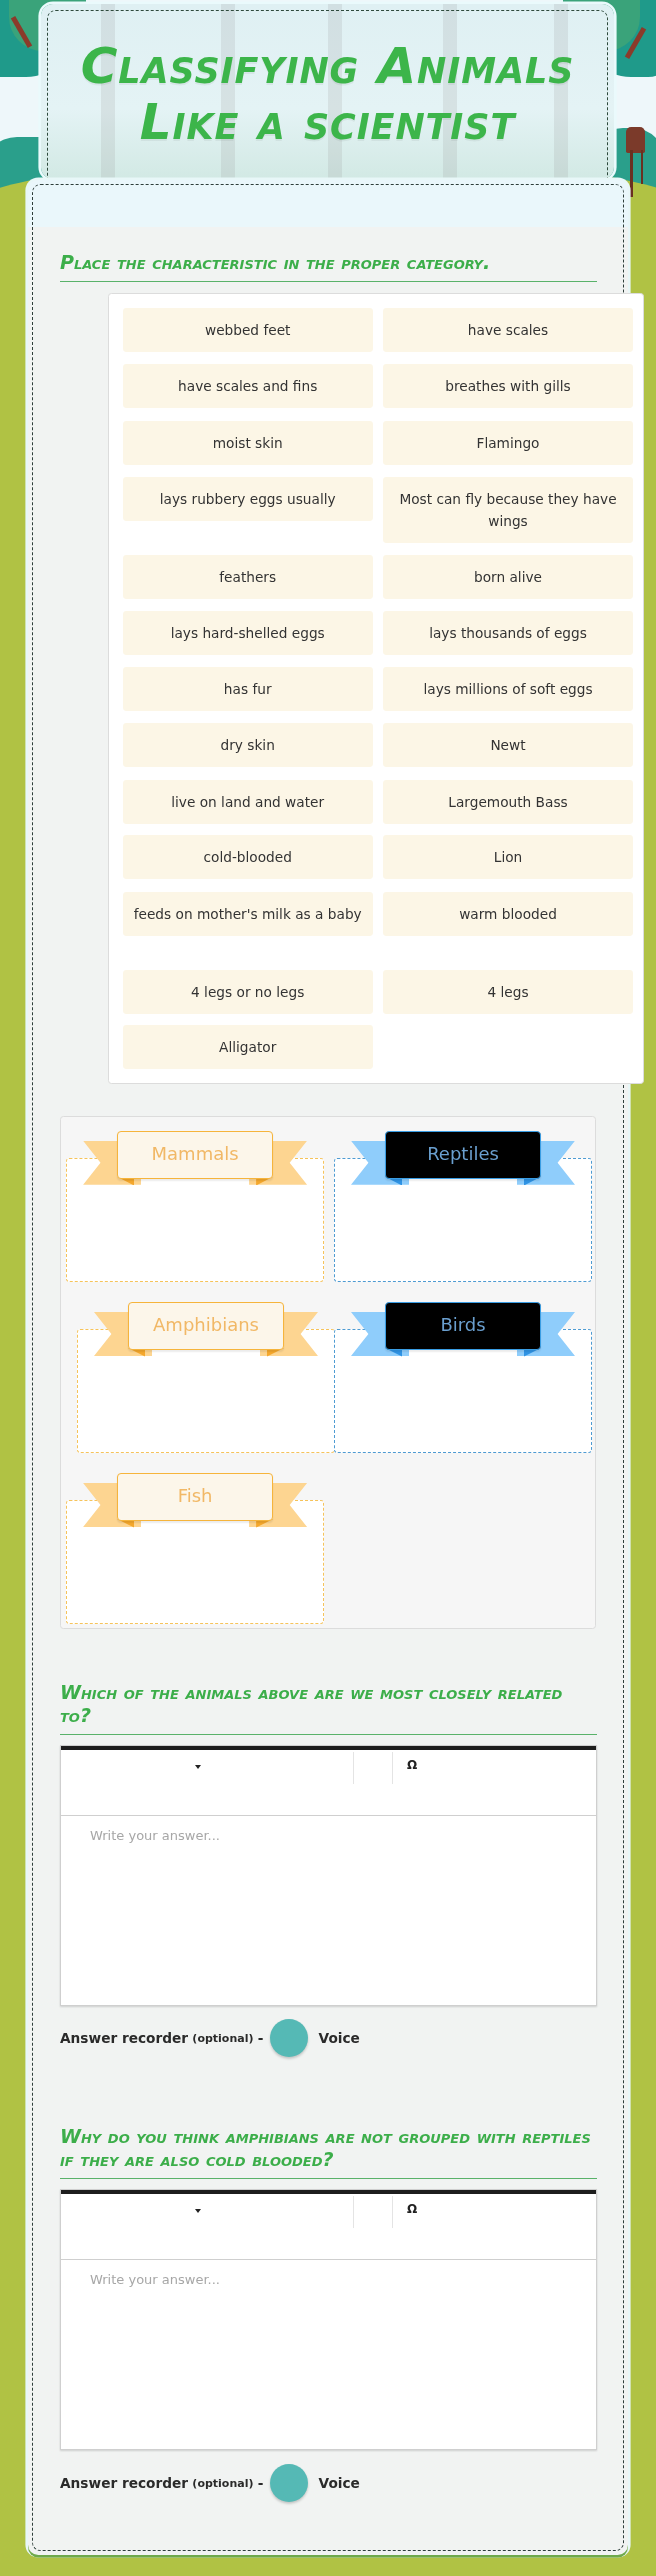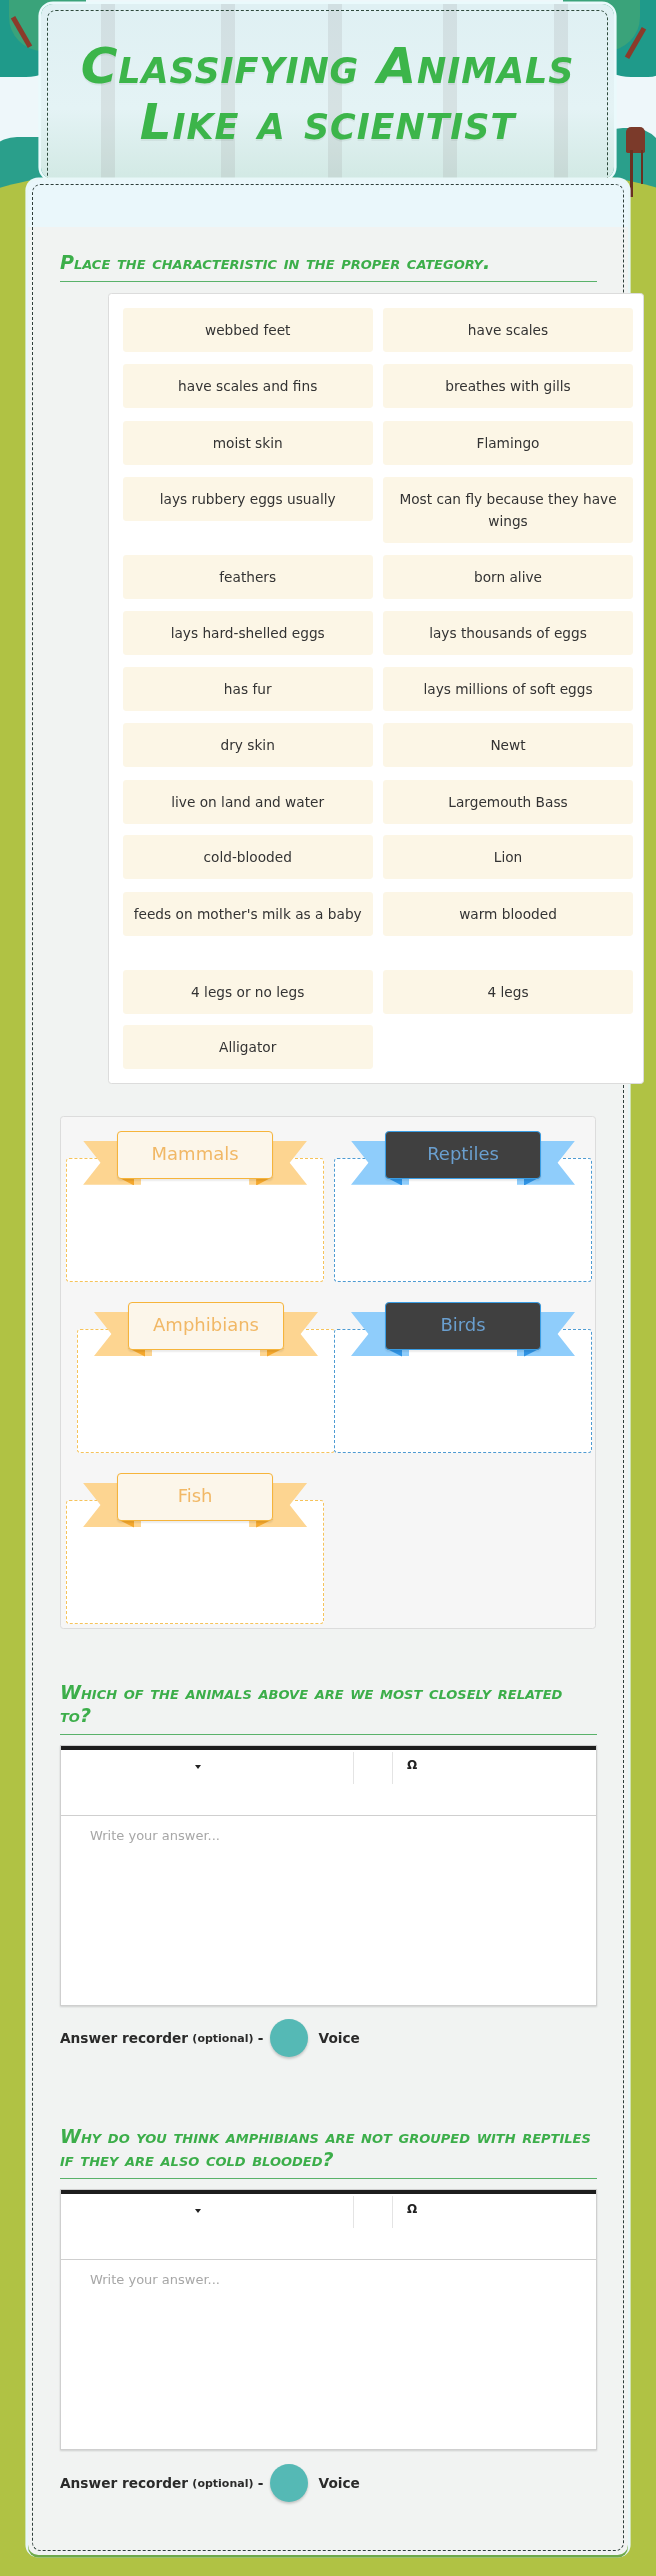--- a/index.html
+++ b/index.html
@@ -105,21 +105,21 @@
     font-family: "DejaVu Sans", sans-serif; font-size: 18px;
     box-shadow: 0 1.7px 1.7px rgba(0,0,0,0.08);
   }
   .cat.orange .drop { border-color: #f6c35a; }
   .cat.orange .wing { background: #fdd591; }
   .cat.orange .fold { background: #f4a72c; }
   .cat.orange .label { border-color: #f6b43b; background: #fcf6ea; color: #f1b866; }
   .cat.blue .drop { border-color: #4e9bd2; }
   .cat.blue .wing { background: #8fcdfb; }
   .cat.blue .fold { background: #2f93e4; }
-  .cat.blue .label { border-color: #3a9de3; background: #404040; color: #6a9fcf; }
+  .cat.blue .label { border-color: #3a9de3; background: #000000; color: #6a9fcf; }
 
   
   .editor { position: absolute; left: 60px; width: 537px; background: #fff; border: 0.9px solid #cfcfcf; box-shadow: 0 0.9px 1.7px rgba(0,0,0,0.15); }
   .editor .topbar { height: 4.3px; background: #1d1d1d; }
   .editor .toolbar { position: relative; height: 66px; border-bottom: 1.7px solid #cfcfcf; }
   .editor .tb-sel { position: absolute; left: 0; top: 0; width: 291px; height: 34px; }
   .editor .tb-caret { position: absolute; left: 134px; top: 14.5px; width: 0; height: 0; border-left: 3.4px solid transparent; border-right: 3.4px solid transparent; border-top: 4.3px solid #222; }
   .editor .tb-sep1 { position: absolute; left: 292px; top: 1.7px; width: 0.9px; height: 32.5px; background: #e4e4e4; }
   .editor .tb-sep2 { position: absolute; left: 331px; top: 1.7px; width: 0.9px; height: 32.5px; background: #e4e4e4; }
   .editor .tb-omega { position: absolute; left: 346px; top: 7.7px; font-size: 12px; font-weight: bold; color: #222; font-family: "DejaVu Sans", sans-serif; }

